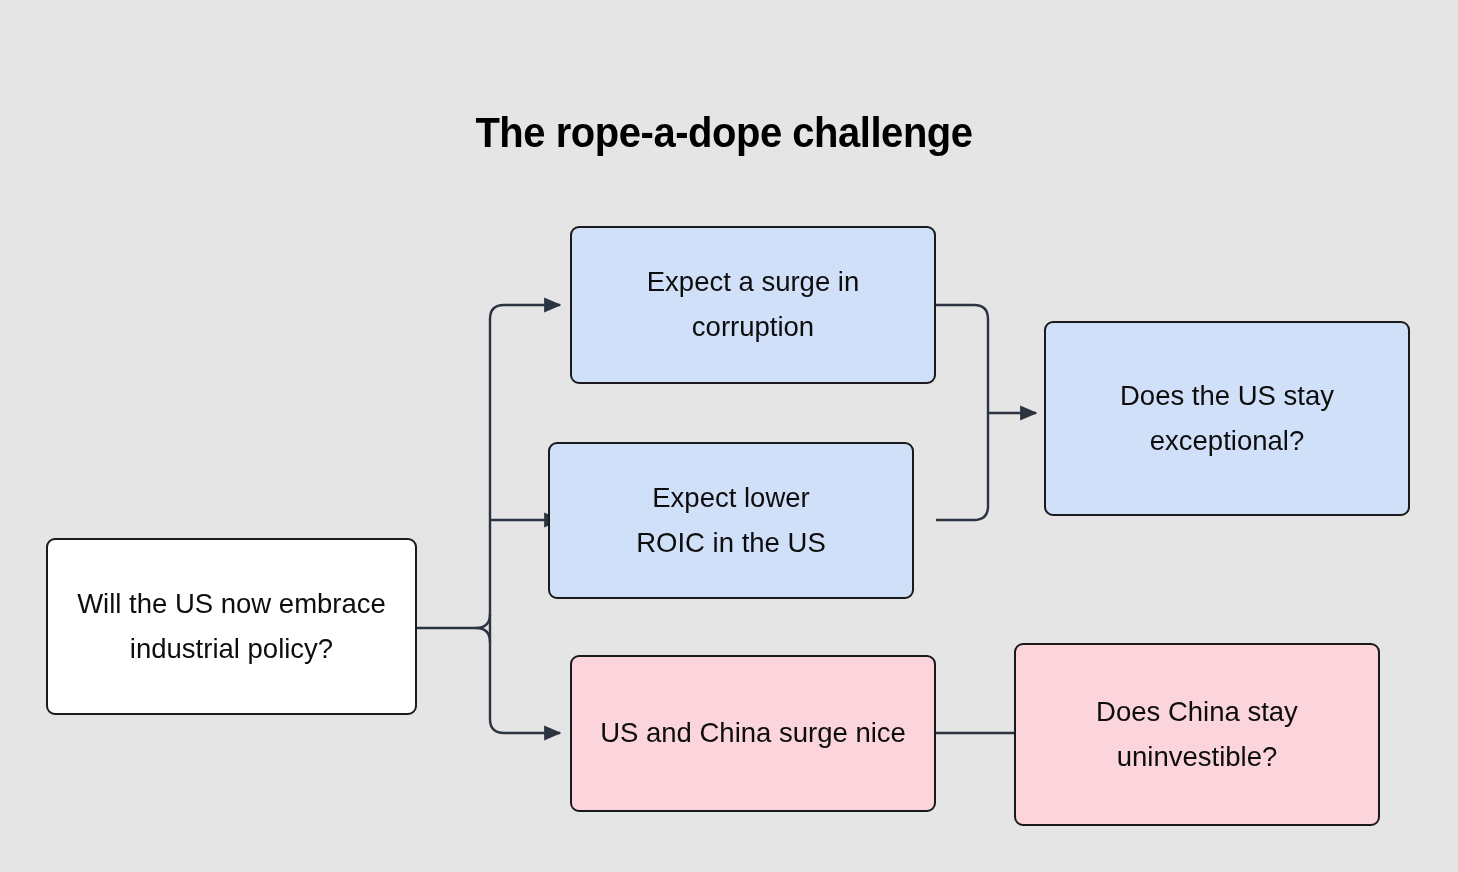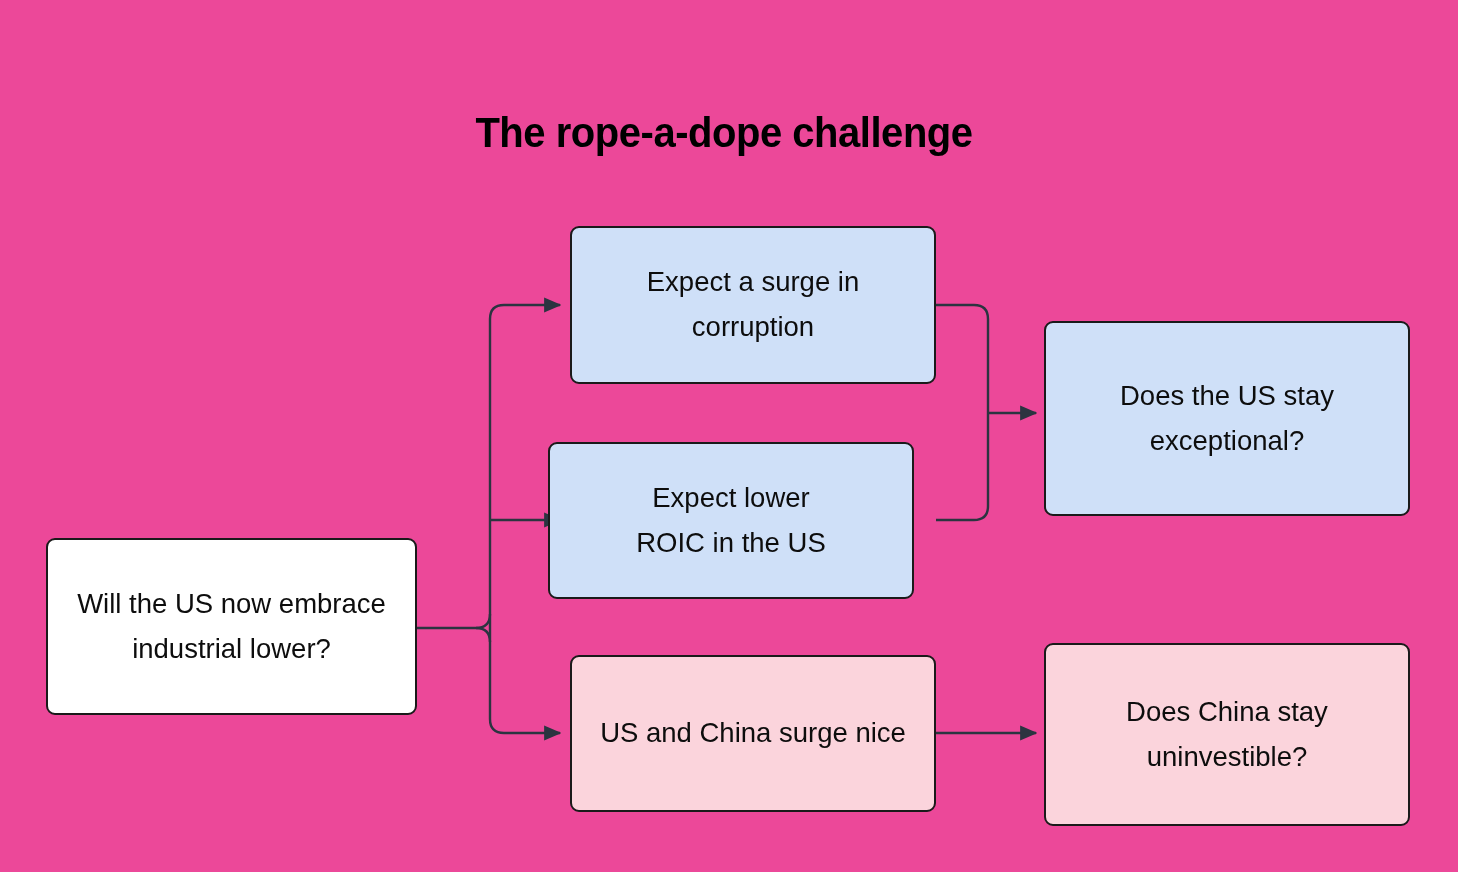--- a/index.html
+++ b/index.html
@@ -4,21 +4,21 @@
 <style>
   html, body {
     margin: 0;
     padding: 0;
     background: #ffffff;
   }
   #canvas {
     position: relative;
     width: 1458px;
     height: 872px;
-    background: #ec4899;
+    background: #e5e5e5;
     overflow: hidden;
     font-family: "Liberation Sans", sans-serif;
   }
   #title {
     position: absolute;
     left: 0;
     top: 108px;
     width: 1458px;
     text-align: center;
     font-family: "Liberation Sans", sans-serif;
@@ -84,29 +84,29 @@
     <path d="M 936 305 L 974 305 Q 988 305 988 319 L 988 413" fill="none" stroke="#2b3440" stroke-width="2.4"></path>
 
     <path d="M 936 520 L 974 520 Q 988 520 988 506 L 988 413" fill="none" stroke="#2b3440" stroke-width="2.4"></path>
 
     <path d="M 988 413 L 1036 413" fill="none" stroke="#2b3440" stroke-width="2.4" marker-end="url(#arrow)"></path>
 
     <path d="M 936 733 L 1036 733" fill="none" stroke="#2b3440" stroke-width="2.4" marker-end="url(#arrow)"></path>
   </svg>
 
   <div class="node root" style="left:46px; top:538px; width:371px; height:177px;">Will the US now embrace
-industrial lower?</div>
+industrial policy?</div>
 
   <div class="node blue" style="left:570px; top:226px; width:366px; height:158px;">Expect a surge in
 corruption</div>
 
   <div class="node blue" style="left:548px; top:442px; width:366px; height:157px;">Expect lower
 ROIC in the US</div>
 
   <div class="node pink" style="left:570px; top:655px; width:366px; height:157px;">US and China surge nice</div>
 
   <div class="node blue" style="left:1044px; top:321px; width:366px; height:195px;">Does the US stay
 exceptional?</div>
 
-  <div class="node pink" style="left:1044px; top:643px; width:366px; height:183px;">Does China stay
+  <div class="node pink" style="left:1014px; top:643px; width:366px; height:183px;">Does China stay
 uninvestible?</div>
 
 </div>
 
 </body></html>

